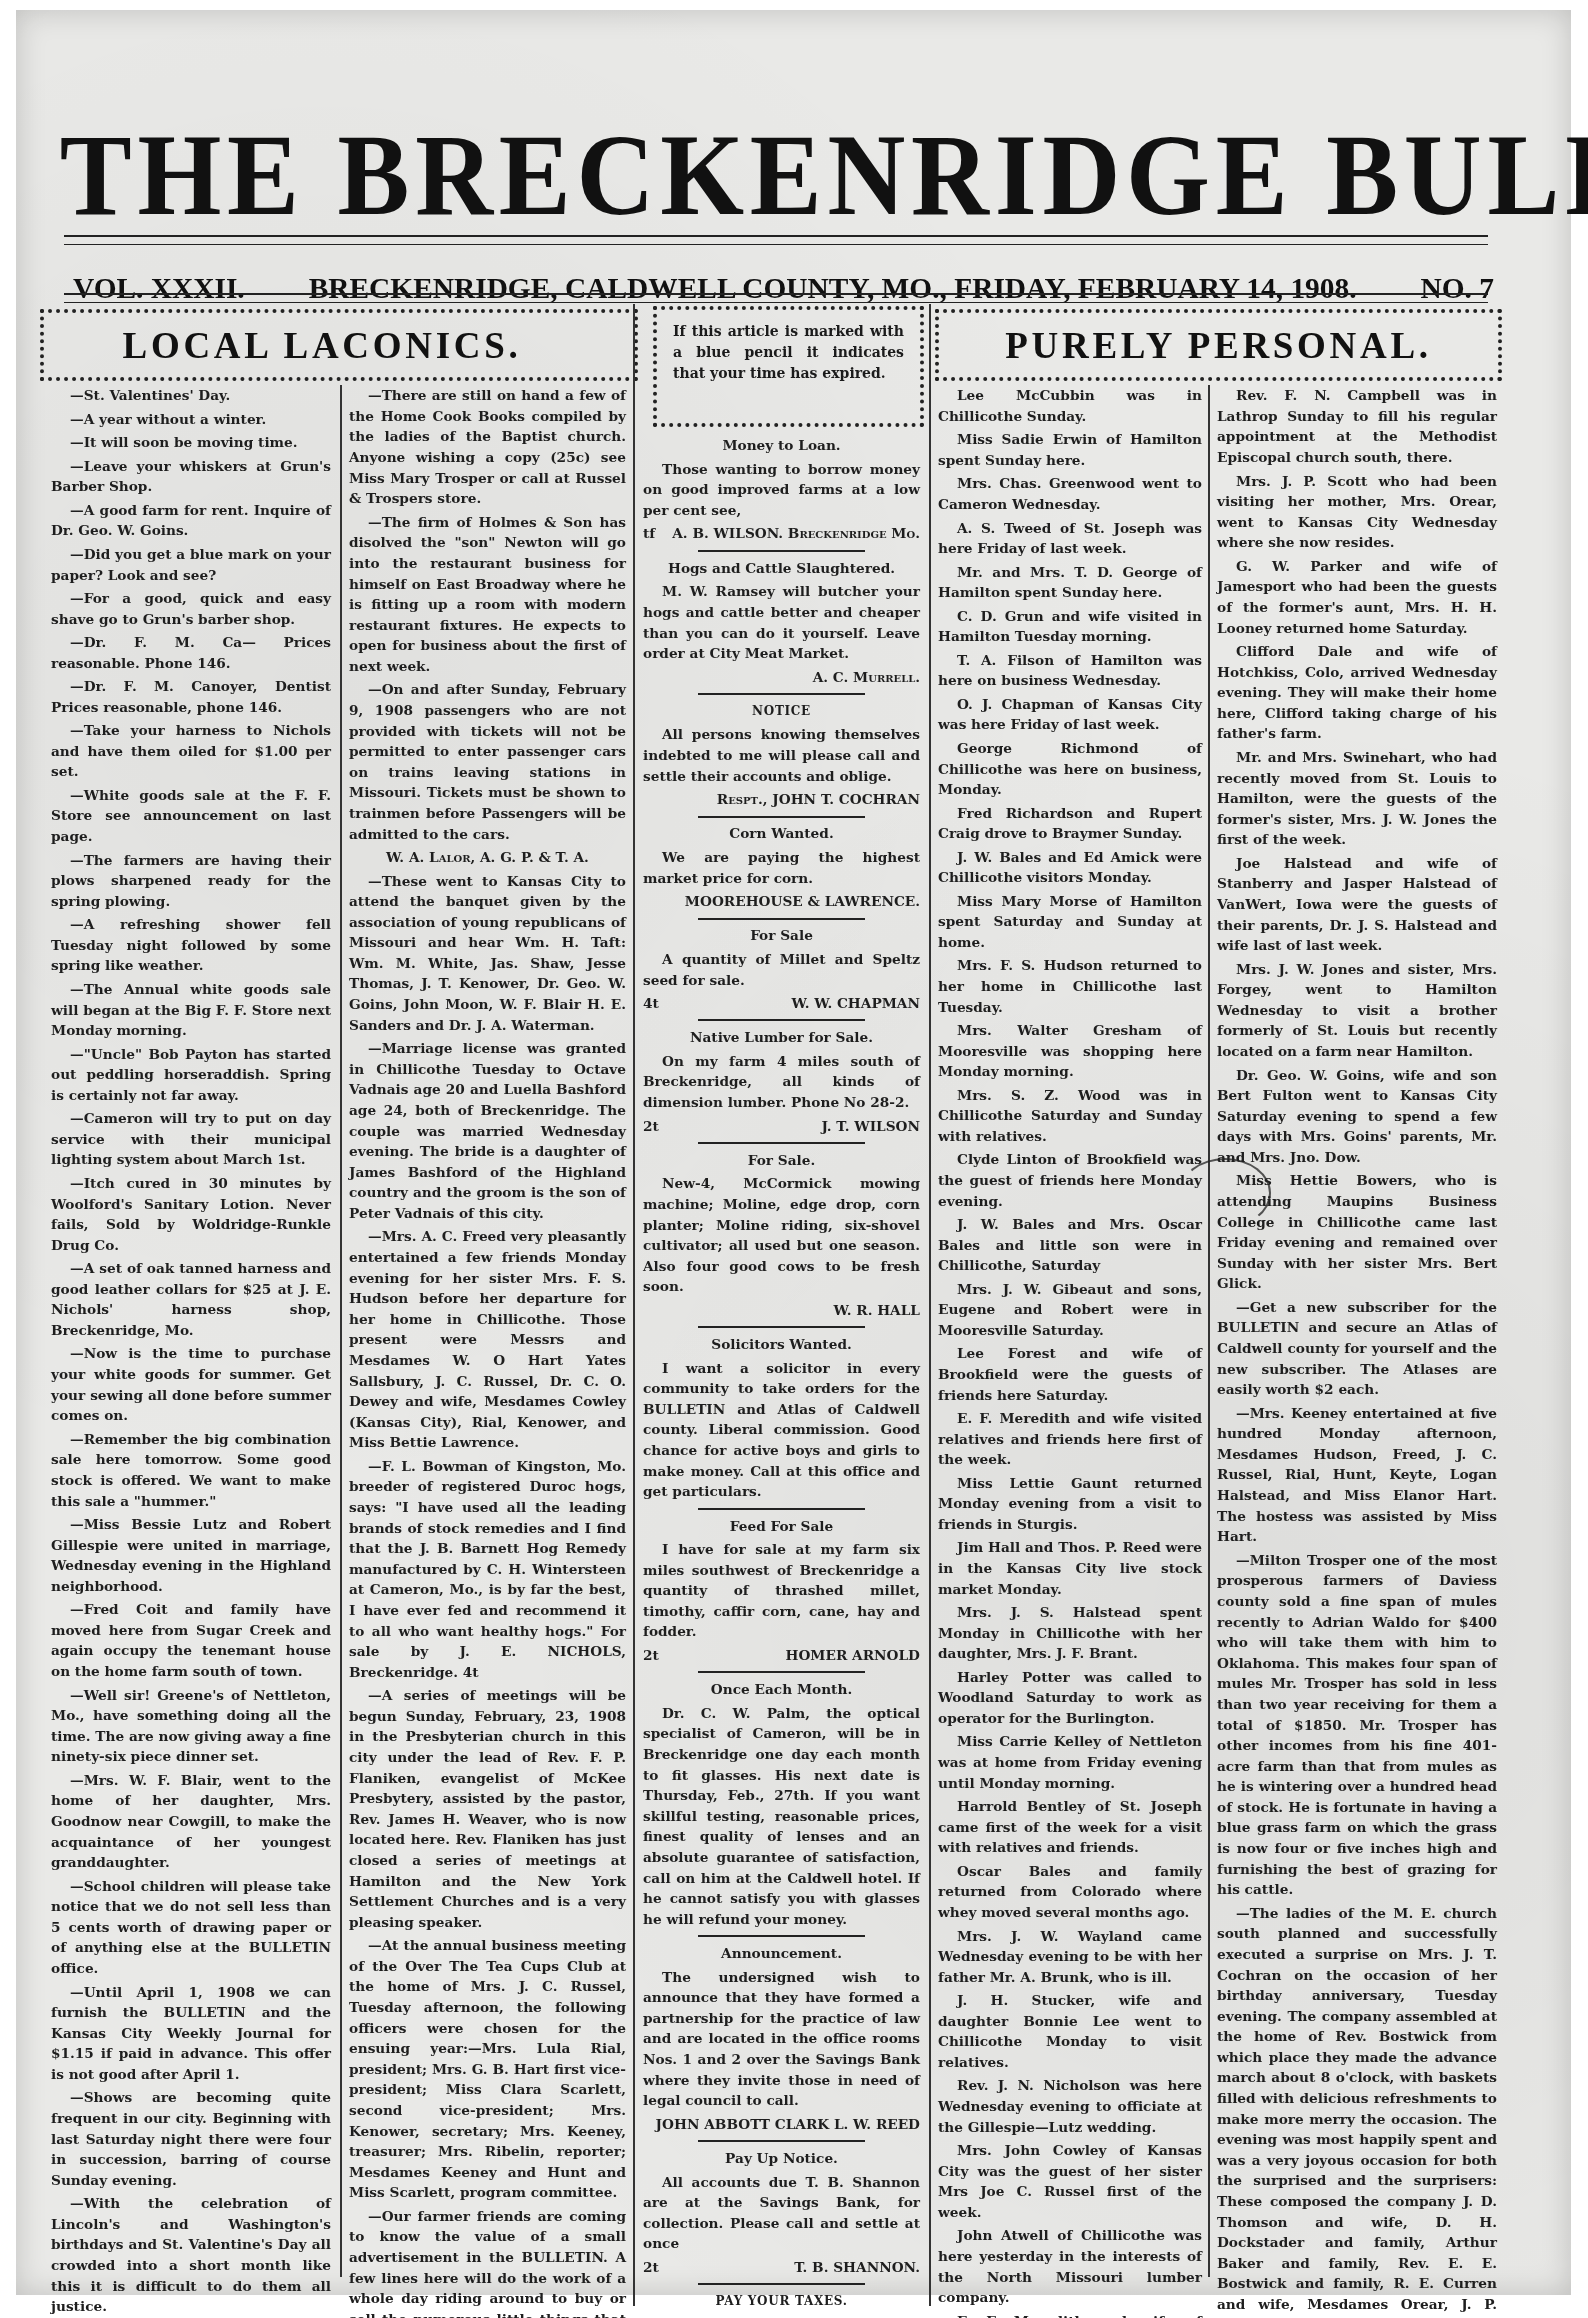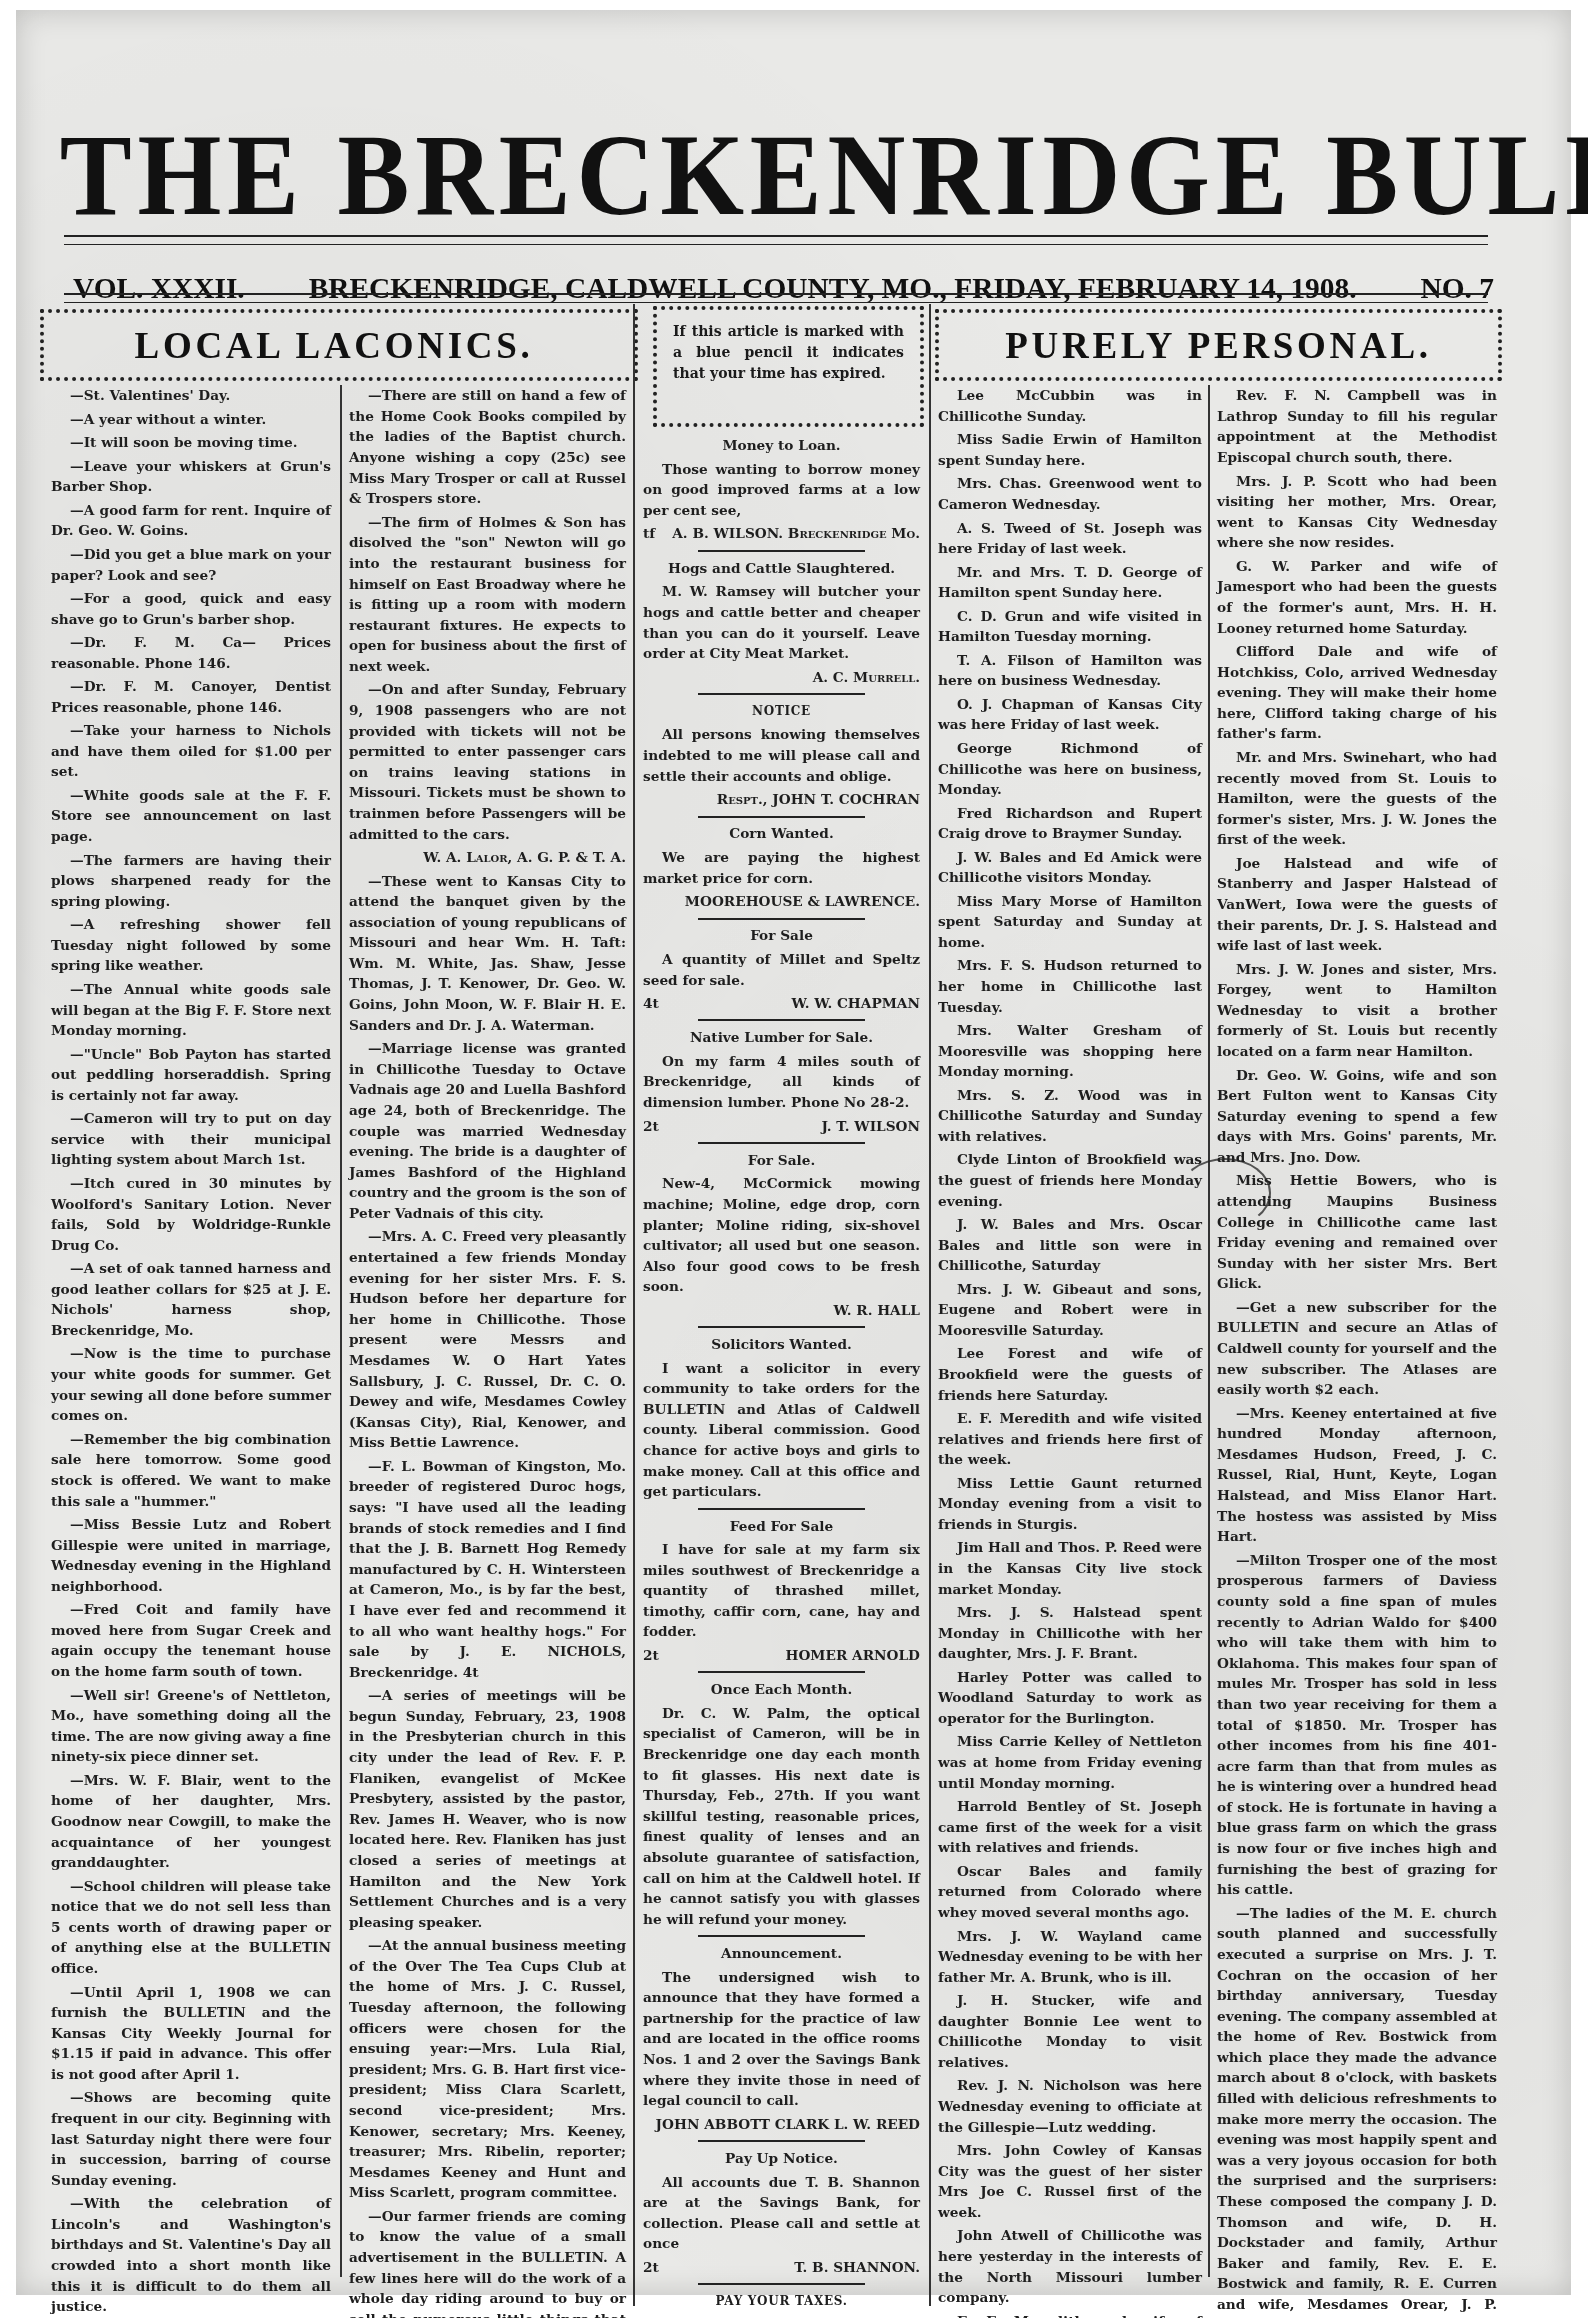--- a/index.html
+++ b/index.html
@@ -53,21 +53,21 @@
     text-align: center; white-space: nowrap;
   }
   .marked-box {
     position: absolute; left: 637px; top: 296px; width: 271px; height: 121px;
     border: 4.4px dotted #222; box-sizing: border-box;
     padding: 10.3px 16px; font-size: 14px; line-height: 21.3px; text-align: justify;
     font-weight: bold;
   }
   .ad-title { text-align: center; font-weight: bold; margin: 4.4px 0 1.5px 0; text-indent: 0 !important; }
   .ad-title.big { font-size: 12px; letter-spacing: 0.7px; }
-  .ad-sign { text-align: right; text-indent: 0 !important; font-variant: small-caps; }
+  .ad-sign { text-align: center; text-indent: 0 !important; font-variant: small-caps; }
   .ad-sign-split { display: flex; justify-content: space-between; text-indent: 0 !important; }
   .hr-short { width: 60%; margin: 5.9px auto; border: 0; border-top: 2.2px solid #222; }
   .smallcaps { font-variant: small-caps; }
   .pencil {
     position: absolute; border: 2.2px solid #222; border-radius: 50%;
     border-left-color: transparent; border-bottom-color: transparent;
     opacity: 0.75;
   }
 </style>
 </head>
@@ -79,21 +79,21 @@
 
   <div class="rule-double" style="top:225px;"></div>
   <div class="dateline">
     <span>VOL. XXXII.</span>
     <span>BRECKENRIDGE, CALDWELL COUNTY, MO., FRIDAY, FEBRUARY 14, 1908.</span>
     <span>NO. 7</span>
   </div>
   <div class="rule-double" style="top:283px;"></div>
 
   <div class="dotted-box" style="left:23.6px; top:299px; width:598px; height:72px;"></div>
-  <div class="section-head" style="left:19px; top:314px; width:598px;">LOCAL LACONICS.</div>
+  <div class="section-head" style="left:7px; top:314px; width:598px;">LOCAL LACONICS.</div>
 
   <div class="marked-box">
     <span>If this article is marked with a blue pencil it indicates that your time has expired.</span>
   </div>
 
   <div class="dotted-box" style="left:919px; top:299px; width:567px; height:72px;"></div>
   <div class="section-head" style="left:919px; top:314px; width:567px;">PURELY PERSONAL.</div>
 
   <div class="vrule" style="left:324px; top:375px; height:1892px;"></div>
   <div class="vrule" style="left:617px;"></div>

